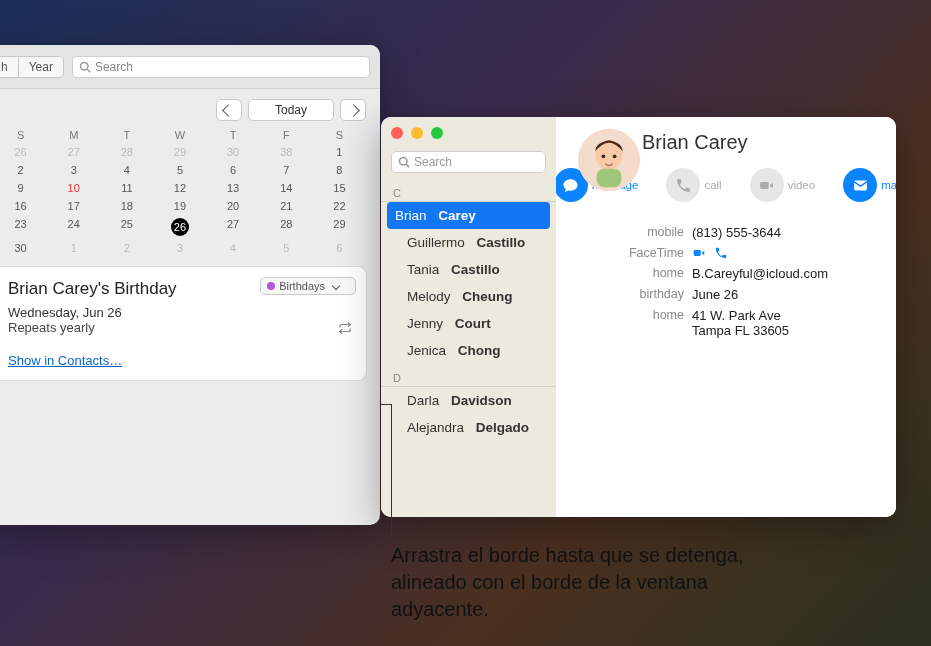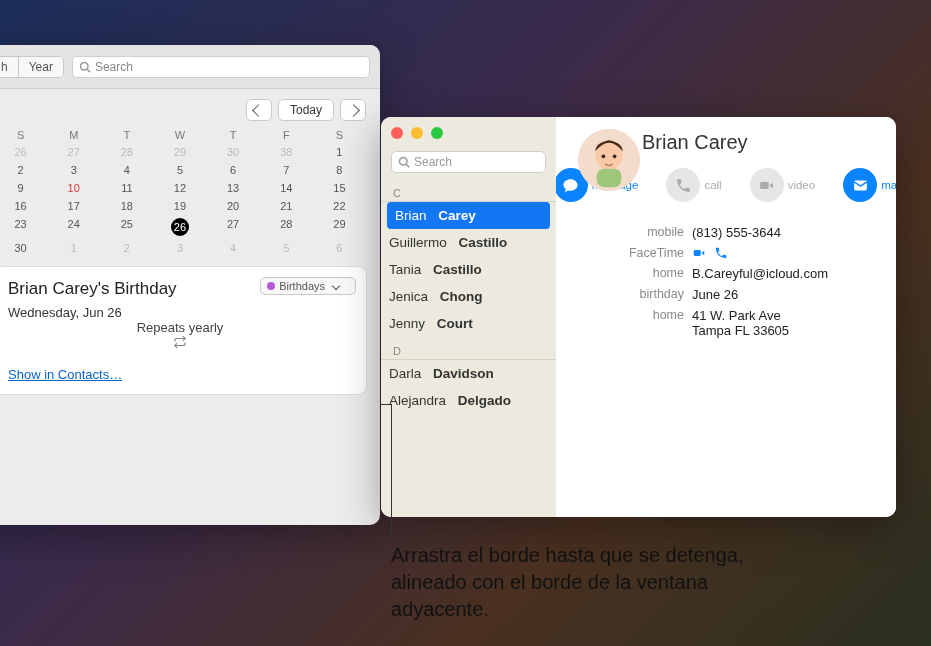--- a/index.html
+++ b/index.html
@@ -36,21 +36,21 @@
   .search-cal svg { width:12px; height:12px; margin-right:4px; }
 
   .cal-body { display:flex; flex-direction:column; padding:10px 14px 0 14px; background:#ececec; }
   .month-row { display:flex; align-items:center; gap:6px; }
   .nav-btn, .today-btn {
     background:#fff; border:1px solid #c9c9c9; border-radius:5px;
     height:22px; display:flex; align-items:center; justify-content:center;
     font-size:12px; color:#333;
   }
   .nav-btn { width:26px; }
-  .today-btn { padding:0 11px; }
+  .today-btn { padding:0 26px; }
   .mini-cal { margin-top:6px; }
   .mini-head, .mini-row { display:grid; grid-template-columns:repeat(7,1fr); text-align:center; }
   .mini-head div { font-size:11px; color:#777; padding:2px 0; }
   .mini-row div { font-size:11px; color:#555; padding:3px 0; position:relative; }
   .mini-row .dim { color:#bbb; }
   .mini-row .red { color:#d33; }
   .mini-row .sel span {
     display:inline-block; width:18px; height:18px; line-height:18px;
     background:#000; color:#fff; border-radius:50%;
   }
@@ -61,21 +61,21 @@
   }
   .ev-title { font-size:17px; font-weight:400; margin-bottom:6px; }
   .ev-cal-select {
     position:absolute; top:10px; right:10px;
     border:1px solid #c9c9c9; border-radius:5px; background:#f7f7f7;
     font-size:11px; padding:2px 16px 2px 6px; color:#555;
     display:flex; align-items:center; gap:4px;
   }
   .dot { width:8px; height:8px; border-radius:50%; background:#b35ad6; display:inline-block; }
   .ev-date { font-size:13px; color:#333; }
-  .ev-rep { font-size:13px; color:#444; display:flex; align-items:center; justify-content:space-between;flex-direction:column; }
+  .ev-rep { font-size:13px; color:#444; display:flex; align-items:center; justify-content:space-between; }
   .ev-rep svg { width:14px; height:14px; color:#888; }
   .ev-link { margin-top:18px; font-size:13px; color:#0a63c9; text-decoration:underline; display:inline-block; }
 
   
   .con {
     left: 381px; top: 117px; width: 515px; height: 400px;
     display:flex;
   }
   .traffic { position:absolute; left:10px; top:10px; display:flex; gap:8px; }
   .tl { width:12px; height:12px; border-radius:50%; }
@@ -85,21 +85,21 @@
     width:175px; background:#eceade; padding-top:30px;
     display:flex; flex-direction:column;
   }
   .side-search {
     margin:4px 10px 6px; height:22px; background:#fff;
     border:1px solid #cfcfcf; border-radius:5px;
     display:flex; align-items:center; padding:0 6px; color:#999; font-size:12px;
   }
   .side-search svg { width:12px; height:12px; margin-right:4px; }
   .sect-lbl { font-size:11px; color:#8a8a7d; padding:4px 12px 2px; border-bottom:1px solid #d6d4c5; margin-top:4px;}
-  .c-item { padding:6px 8px; font-size:13.5px; color:#333; }
+  .c-item { padding:6px 26px; font-size:13.5px; color:#333; }
   .c-item b { font-weight:600;margin-left:8px; }
   .c-item.sel { background:#1376f3; color:#fff; border-radius:4px; margin:0 6px; padding:6px 8px; }
 
   .con-main { flex:1; background:#fff; padding:14px 18px 10px; overflow:hidden; position:relative; }
   .card-head { display:flex; align-items:center; gap:14px; margin-bottom:8px; padding-left:68px; }
   .avatar {
     width:62px; height:62px; border-radius:50%; overflow:hidden;
     position:absolute; left:22px; top:12px;
     background:#f2d7cc; display:flex; align-items:center; justify-content:center;
   }
@@ -271,22 +271,23 @@
           <circle cx="7" cy="7" r="5"></circle>
           <line x1="11" y1="11" x2="15" y2="15"></line>
         </svg>
       <span>Search</span>
     </div>
     <div id="contact-list">
         <div class="sect-lbl">C</div>
         <div class="c-item sel">Brian <b>Carey</b></div>
         <div class="c-item">Guillermo <b>Castillo</b></div>
         <div class="c-item">Tania <b>Castillo</b></div>
+        <div class="c-item">Melody <b>Cheung</b></div>
+        <div class="c-item">Jenny <b>Court</b></div>
         <div class="c-item">Jenica <b>Chong</b></div>
-        <div class="c-item">Jenny <b>Court</b></div>
         <div class="sect-lbl">D</div>
         <div class="c-item">Darla <b>Davidson</b></div>
         <div class="c-item">Alejandra <b>Delgado</b></div>
       </div>
   </div>
 
   <div class="con-main">
     <div class="avatar">
       <svg viewBox="0 0 100 100">
         <circle cx="50" cy="50" r="50" fill="#f4dccd"></circle>

